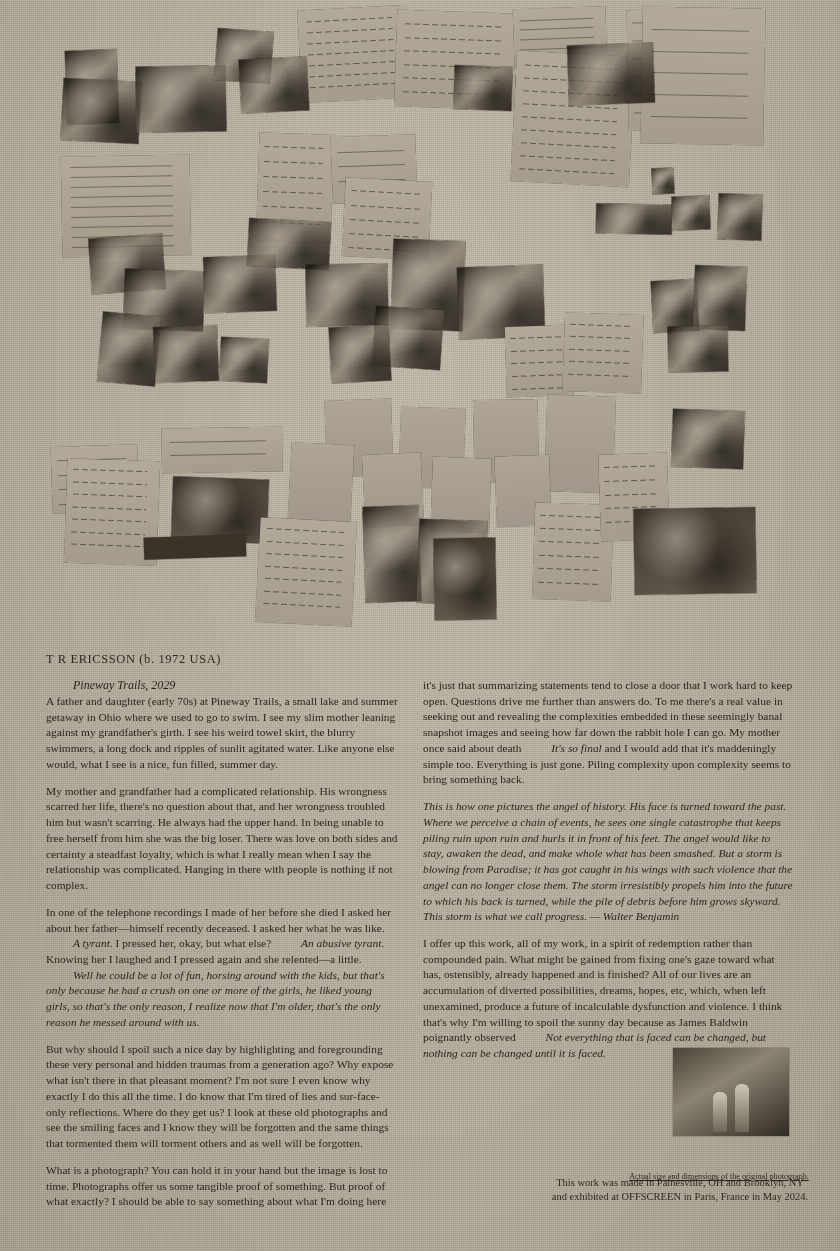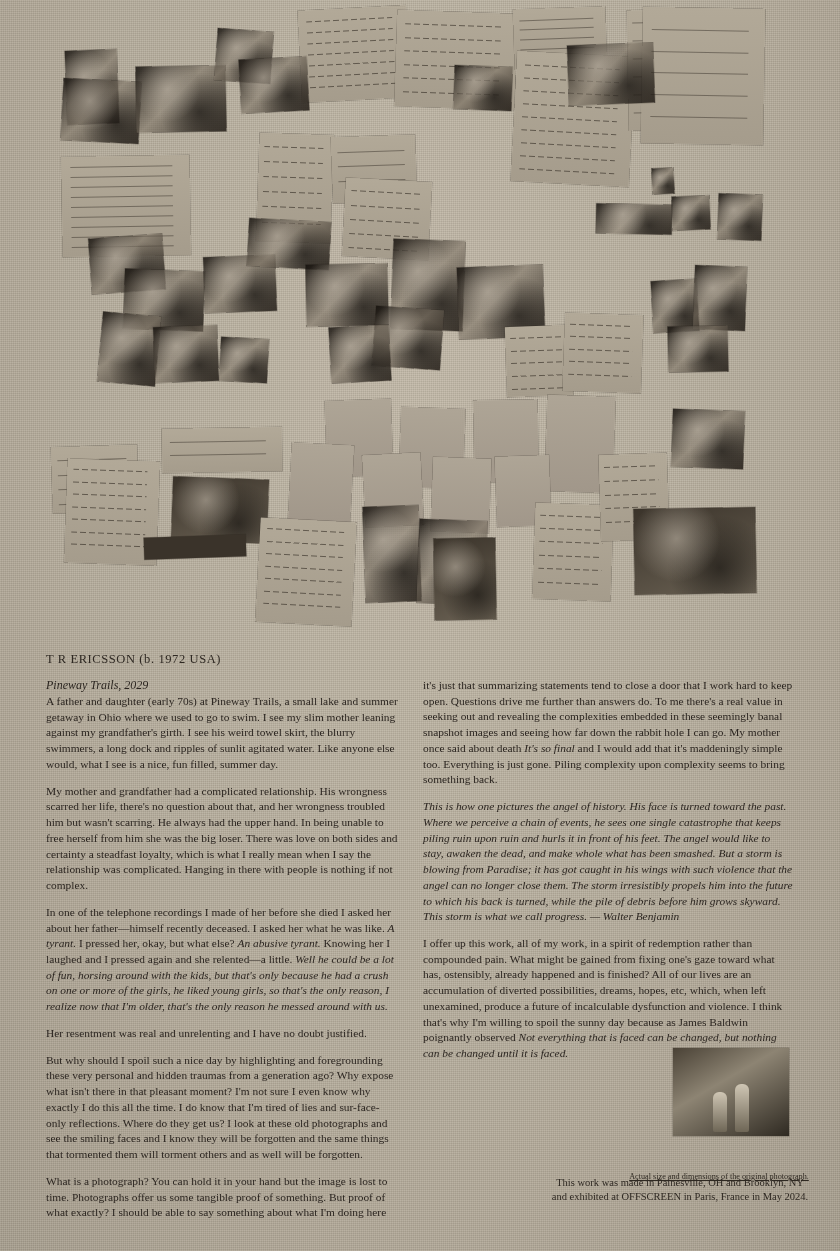--- a/index.html
+++ b/index.html
@@ -68,21 +68,21 @@
   .colR{position:absolute;left:423px;top:678px;width:370px;}
 
   .worktitle{font-style:italic;font-size:12px;margin:0 0 1px 0;}
   .medium{font-size:11.2px;line-height:1.28;margin:0 0 12px 0;}
   p.body{
     font-size:11.4px;line-height:1.38;
     margin:0 0 11px 0;
     text-align:left;
   }
   .benjamin{font-style:italic;font-size:11.4px;line-height:1.38;margin:0 0 11px 0;}
-  .em-i{font-style:italic;}
+  .em-i{font-style:italic;margin-left:27px;}
 
   
   .bottomphoto{
     position:absolute;left:673px;top:1048px;width:116px;height:88px;
     background:linear-gradient(150deg,#4a4236,#8d8473 40%,#2f2a22);
     box-shadow:0 0 0 0.5px rgba(40,34,28,0.4);
     overflow:hidden;
   }
   .bottomphoto .fig{
     position:absolute;bottom:4px;width:14px;height:40px;
@@ -298,21 +298,20 @@
 
   <div class="colL">
     <div class="worktitle">
       <span class="em-i">Pineway Trails,</span>
       <span>2029</span>
     </div>
 
     <p class="body">A father and daughter (early 70s) at Pineway Trails, a small lake and summer getaway in Ohio where we used to go to swim. I see my slim mother leaning against my grandfather's girth. I see his weird towel skirt, the blurry swimmers, a long dock and ripples of sunlit agitated water. Like anyone else would, what I see is a nice, fun filled, summer day.</p>
     <p class="body">My mother and grandfather had a complicated relationship. His wrongness scarred her life, there's no question about that, and her wrongness troubled him but wasn't scarring. He always had the upper hand. In being unable to free herself from him she was the big loser. There was love on both sides and certainty a steadfast loyalty, which is what I really mean when I say the relationship was complicated. Hanging in there with people is nothing if not complex.</p>
     <p class="body"><span>In one of the telephone recordings I made of her before she died I asked her about her father—himself recently deceased. I asked her what he was like. </span><span class="em-i">A tyrant.</span><span> I pressed her, okay, but what else? </span><span class="em-i">An abusive tyrant.</span><span> Knowing her I laughed and I pressed again and she relented—a little. </span><span class="em-i">Well he could be a lot of fun, horsing around with the kids, but that's only because he had a crush on one or more of the girls, he liked young girls, so that's the only reason, I realize now that I'm older, that's the only reason he messed around with us.</span></p>
-    <p class="body">Her resentment was real and unrelenting and I have no doubt justified.</p>
     <p class="body">But why should I spoil such a nice day by highlighting and foregrounding these very personal and hidden traumas from a generation ago? Why expose what isn't there in that pleasant moment? I'm not sure I even know why exactly I do this all the time. I do know that I'm tired of lies and sur-face-only reflections. Where do they get us? I look at these old photographs and see the smiling faces and I know they will be forgotten and the same things that tormented them will torment others and as well will be forgotten.</p>
     <p class="body">What is a photograph? You can hold it in your hand but the image is lost to time. Photographs offer us some tangible proof of something. But proof of what exactly? I should be able to say something about what I'm doing here</p>
   </div>
 
   <div class="colR">
     <p class="body"><span>it's just that summarizing statements tend to close a door that I work hard to keep open. Questions drive me further than answers do. To me there's a real value in seeking out and revealing the complexities embedded in these seemingly banal snapshot images and seeing how far down the rabbit hole I can go. My mother once said about death </span><span class="em-i">It's so final</span><span> and I would add that it's maddeningly simple too. Everything is just gone. Piling complexity upon complexity seems to bring something back.</span></p>
 
     <p class="benjamin"><span>This is how one pictures the angel of history. His face is turned toward the past. Where we perceive a chain of events, he sees one single catastrophe that keeps piling ruin upon ruin and hurls it in front of his feet. The angel would like to stay, awaken the dead, and make whole what has been smashed. But a storm is blowing from Paradise; it has got caught in his wings with such violence that the angel can no longer close them. The storm irresistibly propels him into the future to which his back is turned, while the pile of debris before him grows skyward. This storm is what we call progress.</span><span> — Walter Benjamin</span></p>
 
     <p class="body"><span>I offer up this work, all of my work, in a spirit of redemption rather than compounded pain. What might be gained from fixing one's gaze toward what has, ostensibly, already happened and is finished? All of our lives are an accumulation of diverted possibilities, dreams, hopes, etc, which, when left unexamined, produce a future of incalculable dysfunction and violence. I think that's why I'm willing to spoil the sunny day because as James Baldwin poignantly observed </span><span class="em-i">Not everything that is faced can be changed, but nothing can be changed until it is faced.</span></p>

